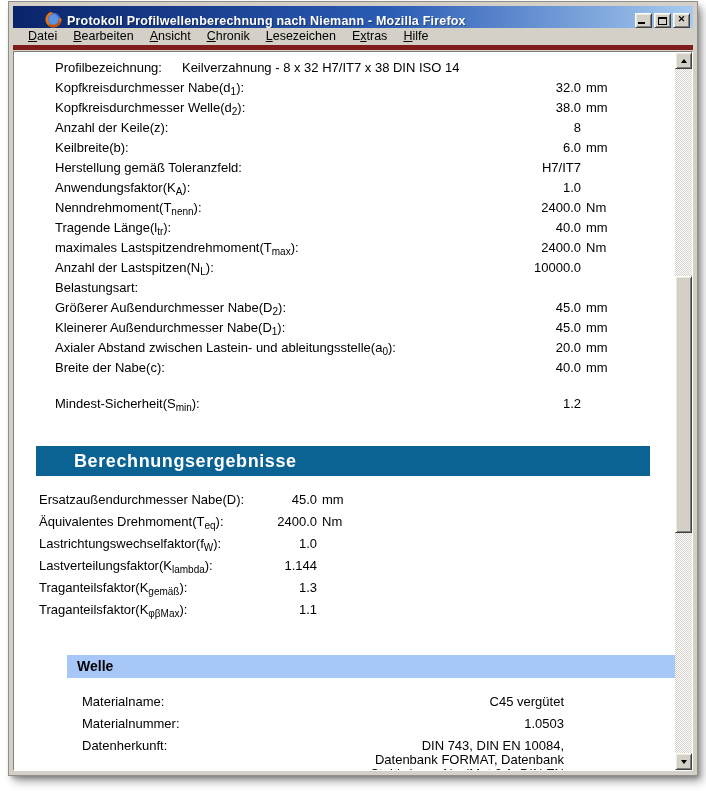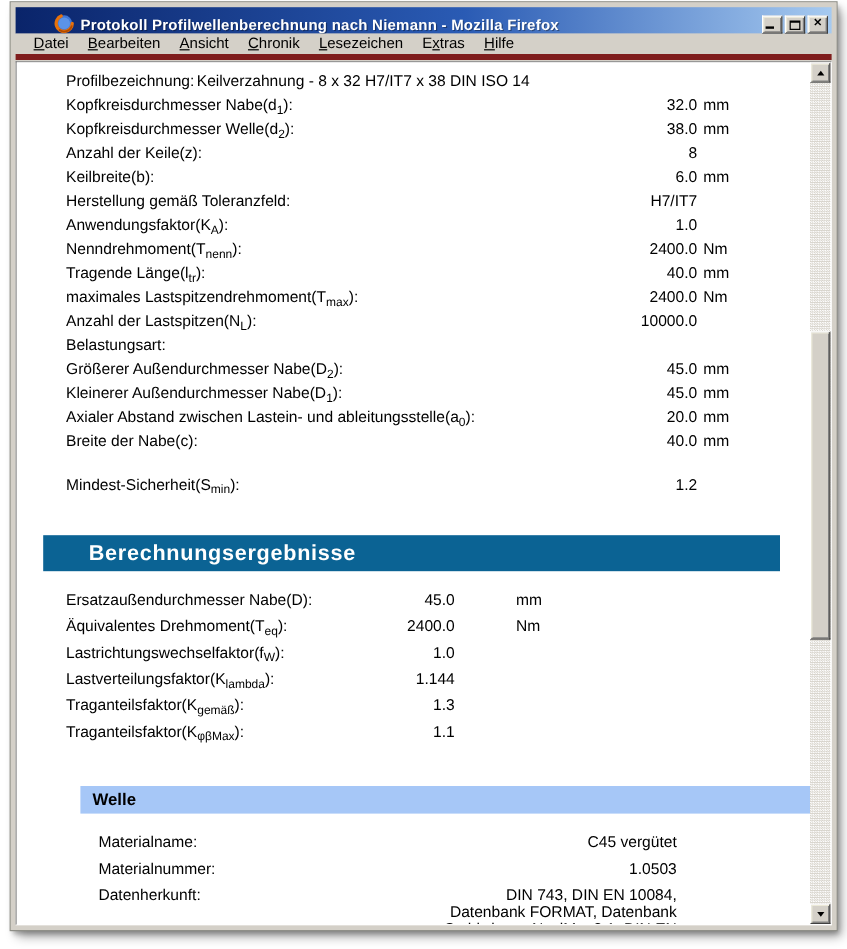--- a/index.html
+++ b/index.html
@@ -55,26 +55,26 @@
 
   
   sub{font-size:10px;line-height:0;vertical-align:-3px;}
 
   .irow{display:flex;margin-left:41px;width:557px;line-height:20px;}
   .irow.gap{margin-top:16px;}
   .irow .lab{flex:1 1 auto;white-space:nowrap;}
   .irow .val{text-align:right;white-space:nowrap;}
   .irow .unit{width:31px;padding-left:5px;flex:0 0 auto;}
   .irow.inline .lab{flex:0 0 auto;}
-  .irow.inline .val{margin-left:2px;text-align:left;}
+  .irow.inline .val{margin-left:20px;text-align:left;}
   .irow.inline .spacer{flex:1 1 auto;}
 
   .bar-results{margin:32px 0 16px 22px;width:614px;height:30px;color:#fff;font-weight:bold;
     font-size:18px;line-height:30px;padding-left:38px;letter-spacing:.6px;}
-  .rrow{display:flex;margin-left:41px;line-height:15px;margin-bottom:7px;gap:46px;}
+  .rrow{display:flex;margin-left:25px;line-height:15px;margin-bottom:7px;}
   .rrow .lab{width:191px;flex:0 0 auto;white-space:nowrap;}
   .rrow .val{width:87px;flex:0 0 auto;text-align:right;white-space:nowrap;}
   .rrow .unit{padding-left:5px;}
 
   .bar-welle{margin:38px 0 17px 53px;width:634px;height:23px;font-weight:bold;color:#000;
     font-size:14px;line-height:23px;padding-left:10px;}
   .wrow{display:flex;margin-left:68px;width:482px;line-height:14px;margin-bottom:8px;}
   .wrow .lab{flex:1 1 auto;}
   .wrow .val{max-width:196px;text-align:right;}
 </style>

